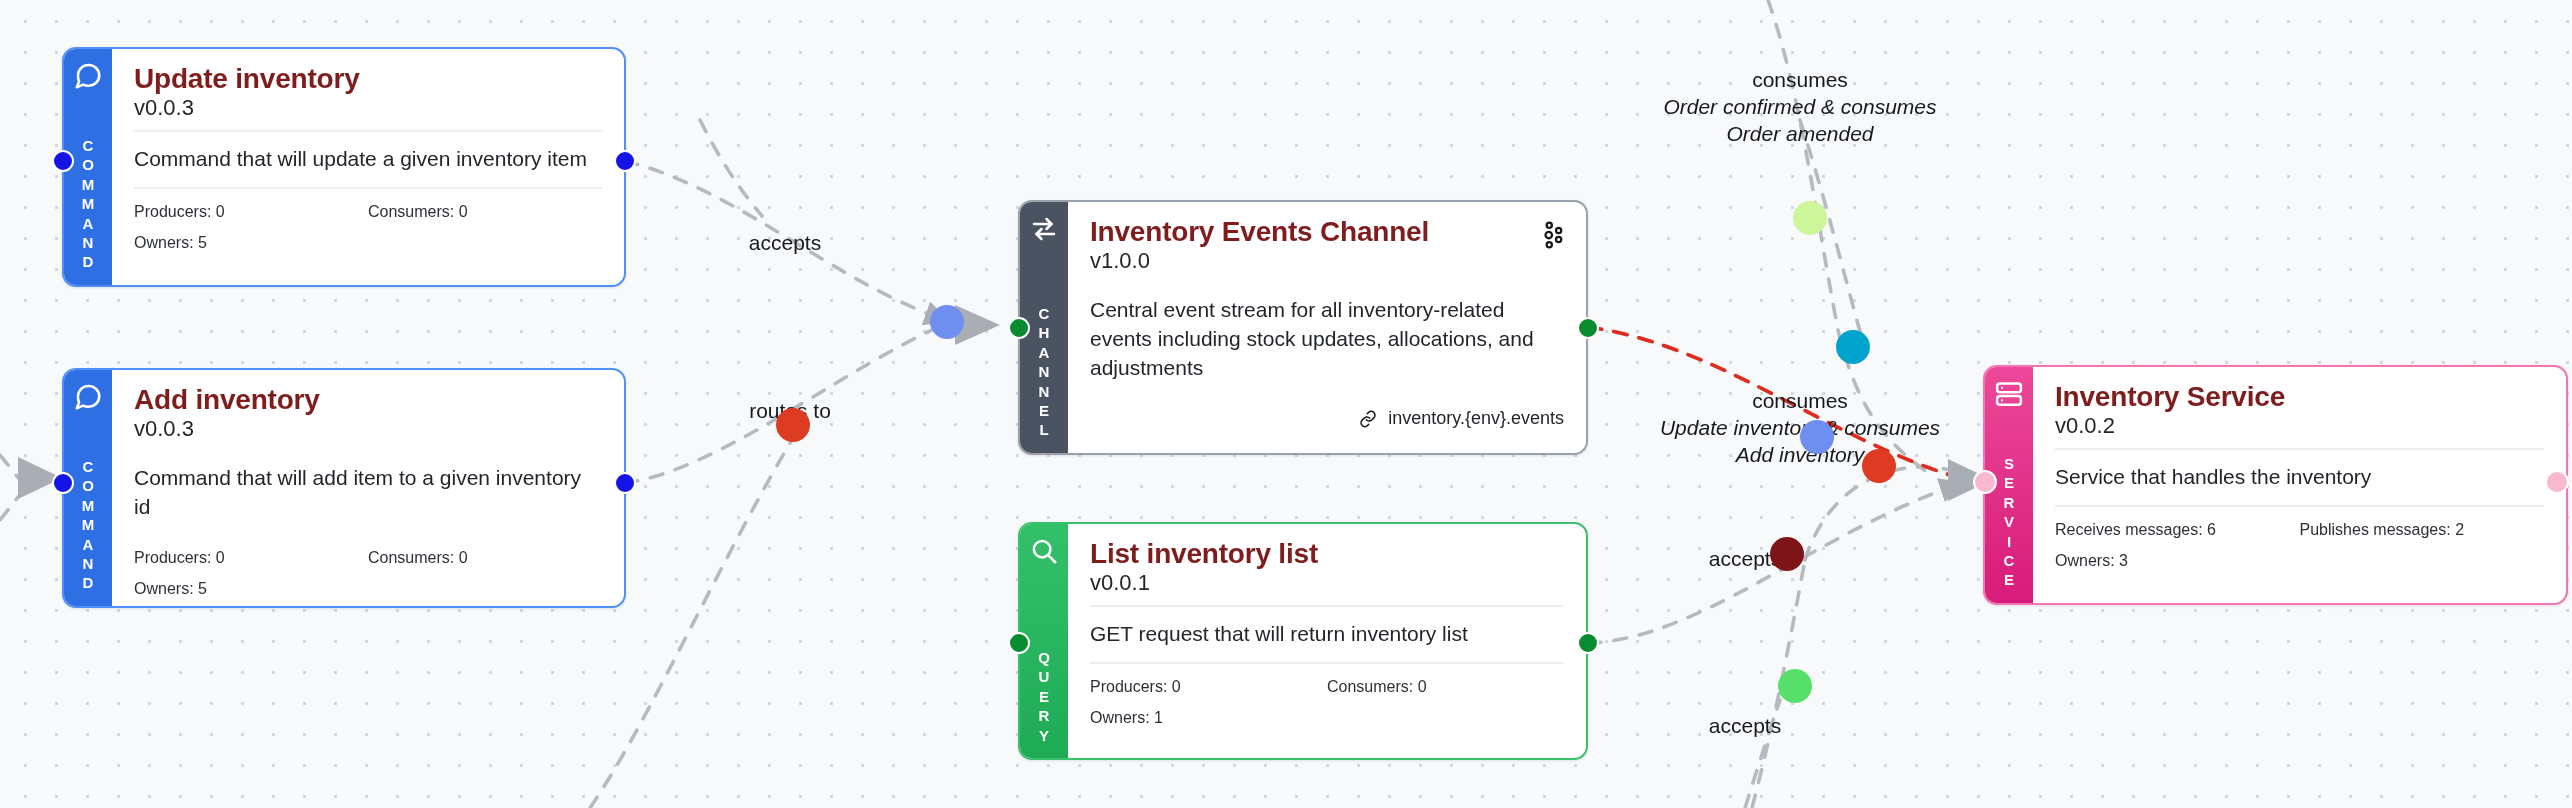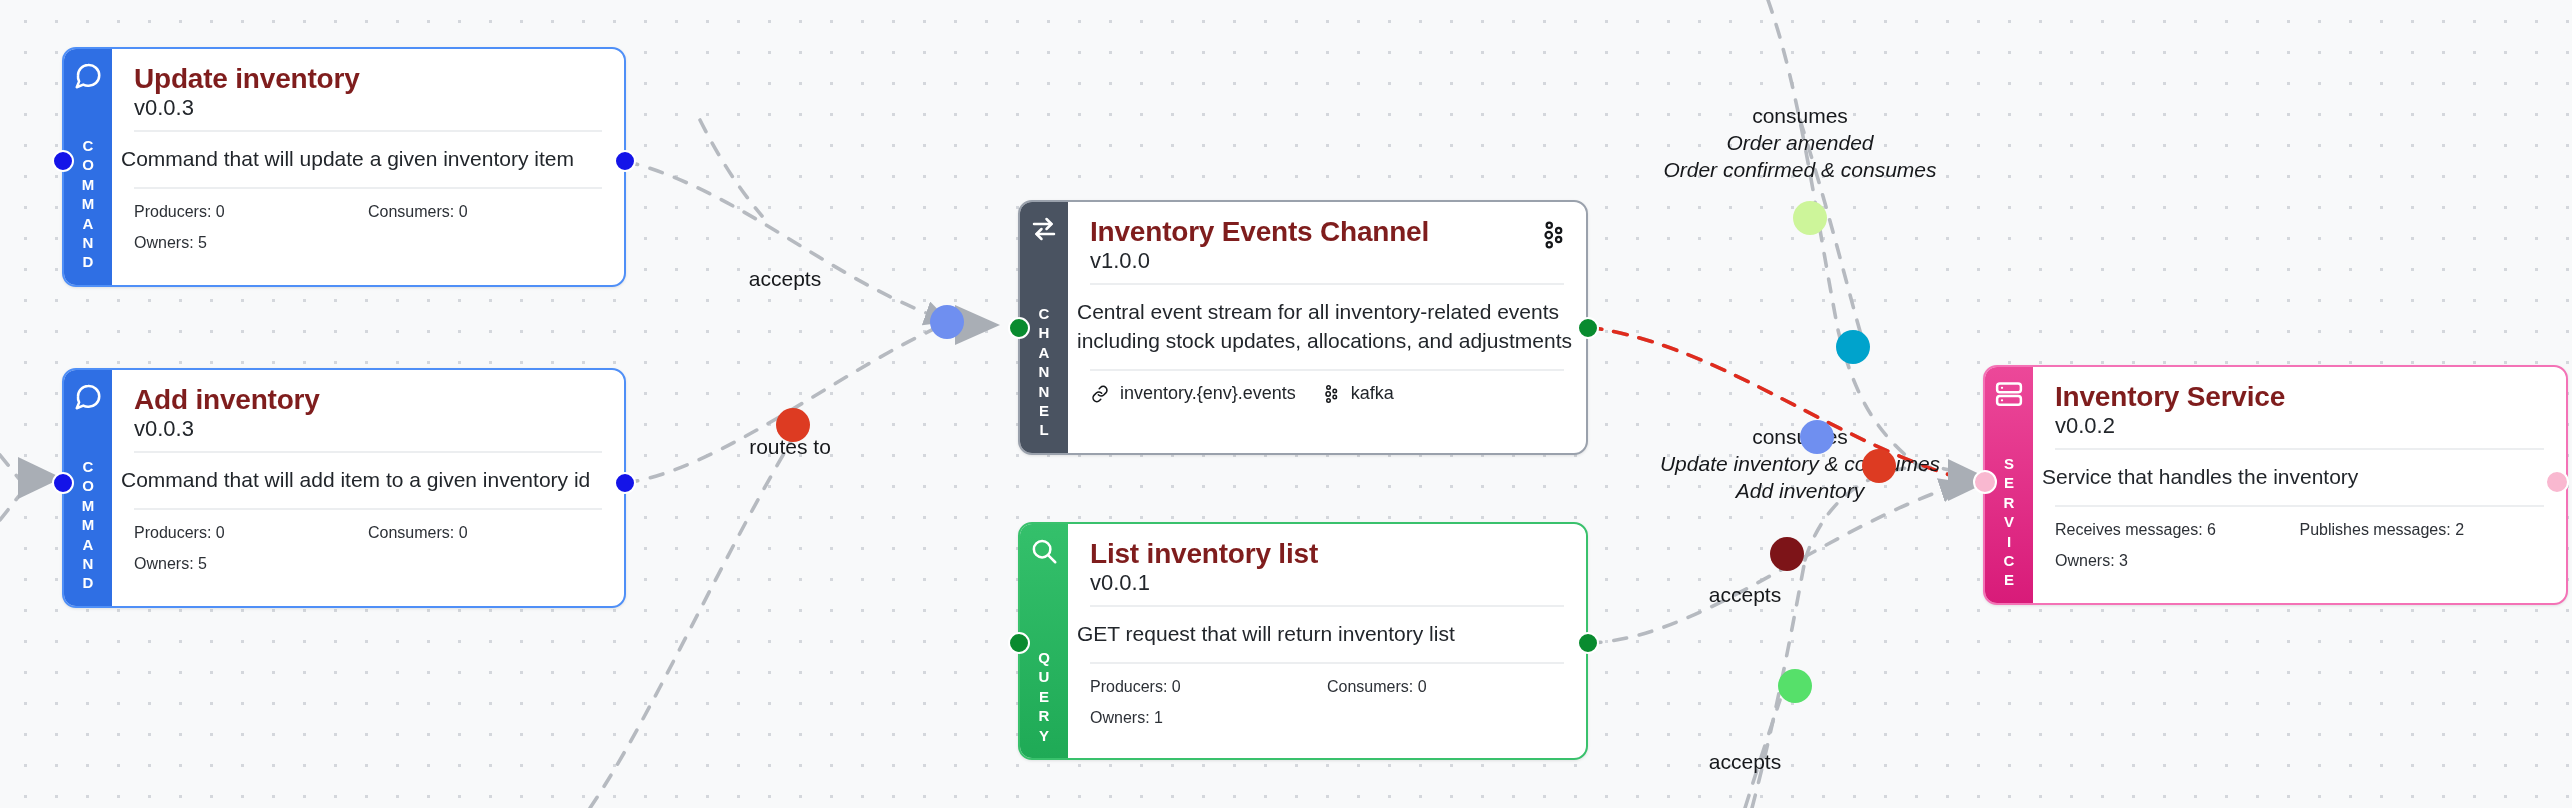--- a/index.html
+++ b/index.html
@@ -48,24 +48,24 @@
     line-height: 1;
     margin-top: auto;
     margin-bottom: 12px;
   }
   .body { flex: 1 1 auto; display: flex; flex-direction: column; min-width: 0; }
   .head { padding: 14px 22px 10px 22px; position: relative; }
   .title { font-size: 28px; font-weight: 700; color: #7f1d1d; line-height: 1.15; letter-spacing: -0.2px; }
   .version { font-size: 22px; color: #22262b; line-height: 1.15; }
   .corner-icon { position: absolute; right: 18px; top: 18px; width: 30px; height: 30px; }
   .sep { height: 2px; background: #eceef0; margin: 0 22px; }
-  .desc { padding: 13px 9px; font-size: 21px; color: #22262b; line-height: 1.38; }
+  .desc { padding: 13px 22px; font-size: 21px; color: #22262b; line-height: 1.38; }
   .meta { padding: 14px 22px 16px 22px; display: grid; grid-template-columns: 1fr 1fr; row-gap: 13px; }
   .meta span { font-size: 16px; color: #2c3036; }
-  .links { padding: 12px 22px 16px 22px; display: flex; flex-direction: row; gap: 25px; align-items: flex-end; }
+  .links { padding: 12px 22px 16px 22px; display: flex; flex-direction: column; gap: 25px; align-items: flex-end; }
   .linkrow { display: flex; align-items: center; gap: 10px; font-size: 18px; color: #22262b; }
   .linkrow svg { flex: 0 0 auto; }
 
   
   .n-command { border-color: #4f8ff7; }
   .n-command .rail { background: #2f6fe4; }
   .n-channel { border-color: #9aa1ac; }
   .n-channel .rail { background: #4a5361; }
   .n-query   { border-color: #39c16c; }
   .n-query .rail { background: linear-gradient(180deg,#34c06b 0%,#1faa56 100%); }
@@ -88,21 +88,20 @@
 
   
   .elabel {
     position: absolute;
     text-align: center;
     font-size: 21px;
     color: #16181b;
     line-height: 1.28;
     white-space: nowrap;
     z-index: 4;
-    margin-top: 36px;
   }
   .elabel i { font-style: italic; display: block; }
 </style>
 </head>
 <body>
 
 <div id="canvas">
 
   <svg id="edges" viewBox="0 0 2572 808">
     <defs>
@@ -314,22 +313,22 @@
   <div class="elabel" style="left:700px; top:230px; width:170px;">
     <span>accepts</span>
   </div>
 
   <div class="elabel" style="left:695px; top:398px; width:190px;text-align:center;">
     <span>routes to</span>
   </div>
 
   <div class="elabel" style="left:1590px; top:67px; width:420px;">
     <span>consumes</span>
+    <i>Order confirmed &amp; consumes</i>
     <i>Order amended</i>
-    <i>Order confirmed &amp; consumes</i>
   </div>
 
   <div class="elabel" style="left:1590px; top:388px; width:420px;">
     <span>consumes</span>
     <i>Update inventory &amp; consumes</i>
     <i>Add inventory</i>
   </div>
 
   <div class="elabel" style="left:1650px; top:546px; width:190px;">
     <span>accepts</span>

